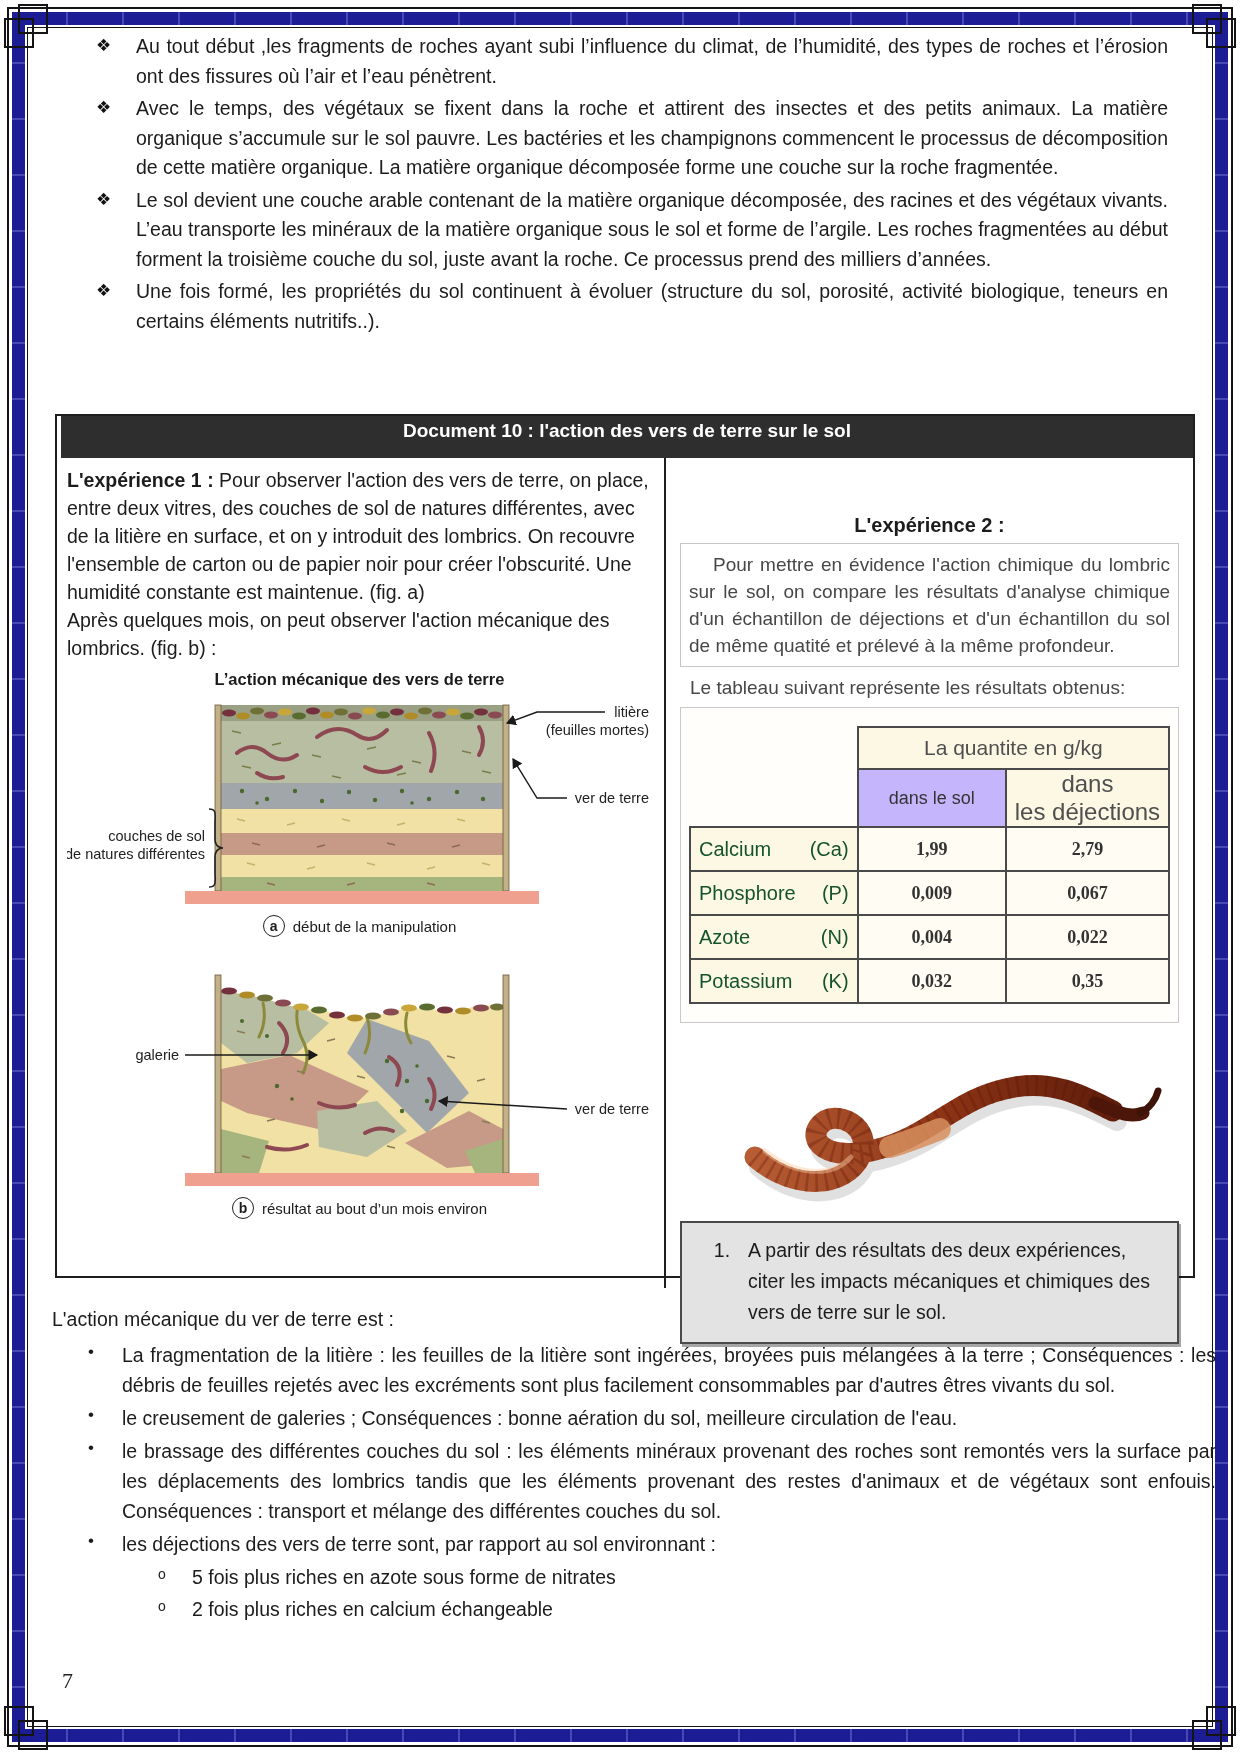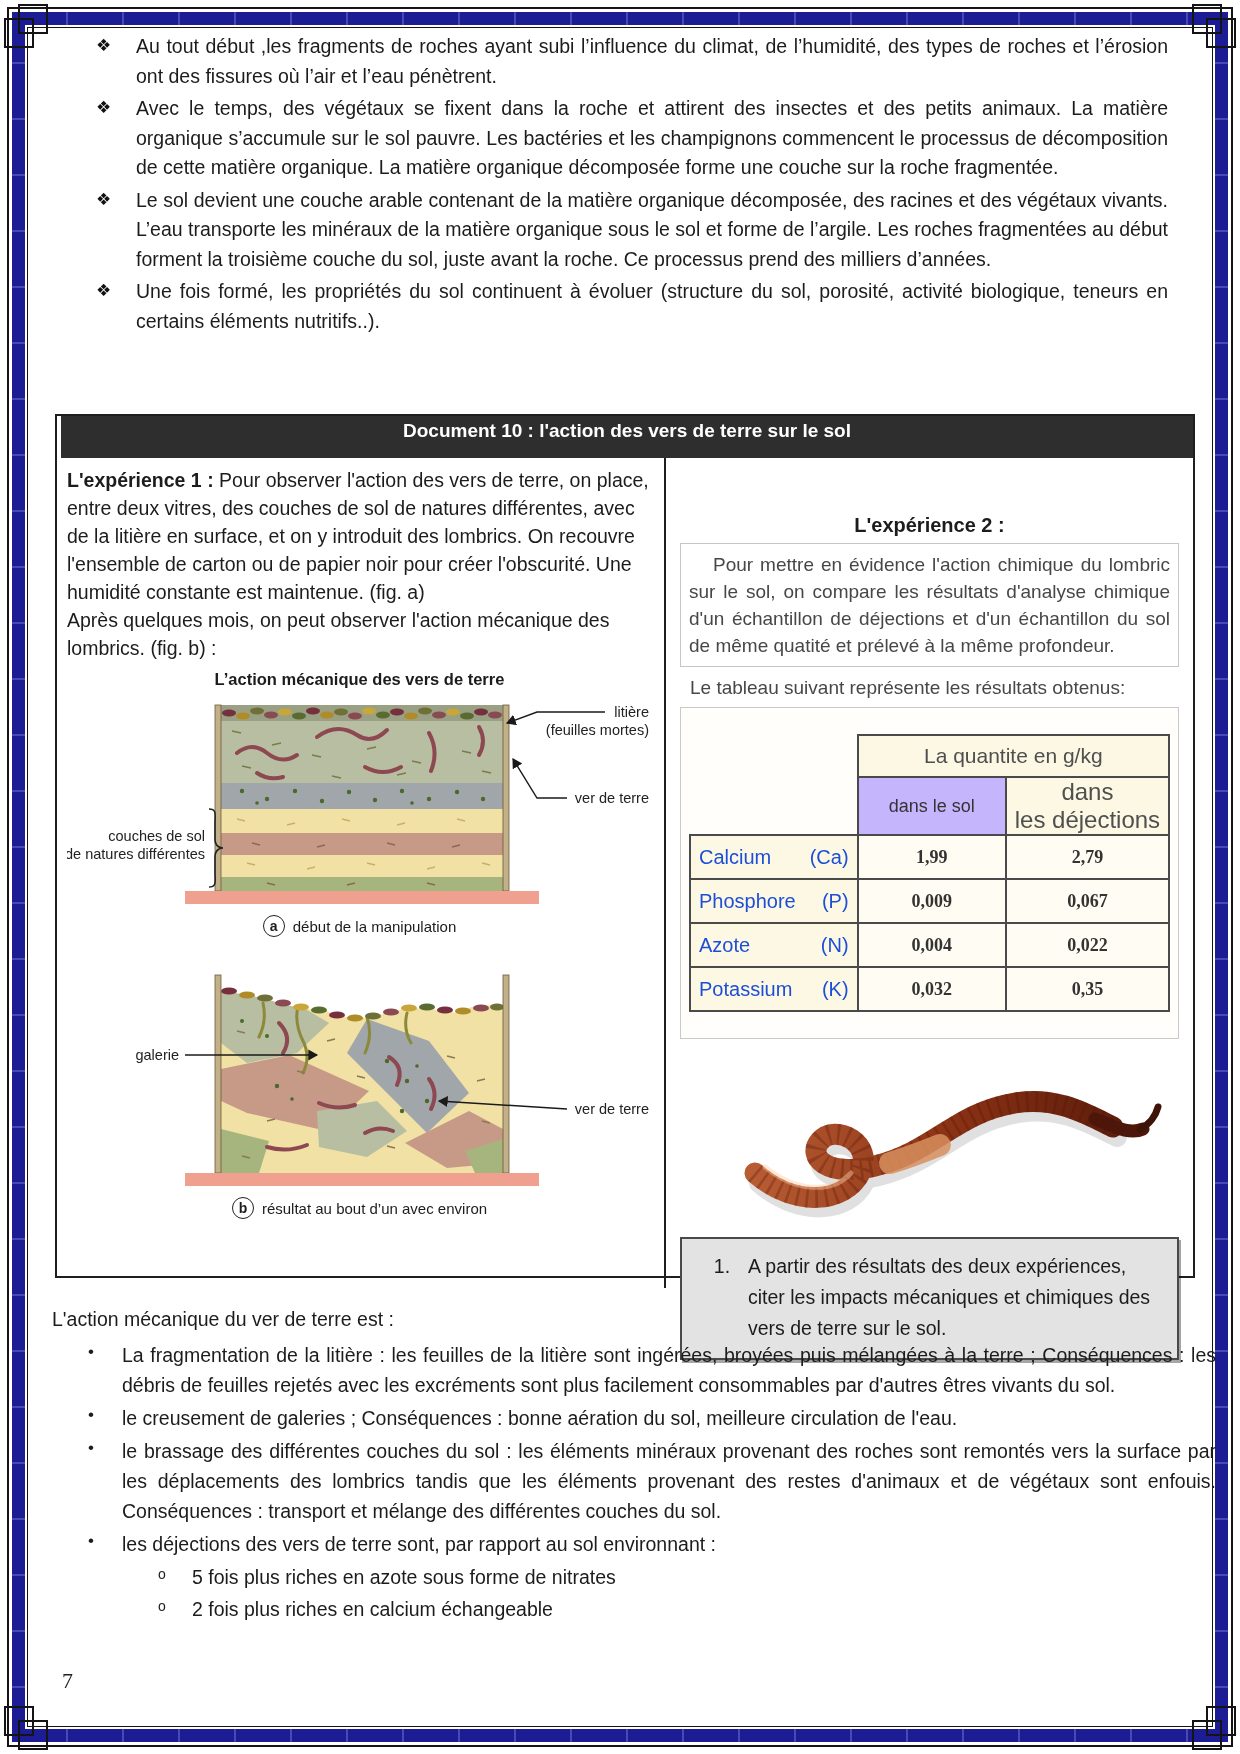--- a/index.html
+++ b/index.html
@@ -48,27 +48,27 @@
   .figsvg text { font-family:"Liberation Sans", sans-serif; fill:#222; }
   .figb-wrap { margin-top:24px; }
 
   
   .exp2-title { margin-top:56px; text-align:center; font-weight:bold; font-size:20px; }
   .scan-text { color:#474747; }
   .para-box { margin-top:6px; border:1px solid #c6c6c6; padding:7px 8px;
               font-size:19px; line-height:27px; text-align:justify; text-indent:24px; }
   .table-intro { margin:10px 0 0 10px; font-size:19px; }
   .scan-box { margin-top:8px; border:1px solid #c9c9c9; padding:10px 8px; background:#fffefb; }
-  table.chem { border-collapse:collapse; margin:16px auto;border-radius:32px; }
+  table.chem { border-collapse:collapse; margin:8px auto;border-radius:32px; }
   table.chem td { border:2px solid #4a4a4a; }
   td.corner-empty { border:none !important; background:#fffefb; }
   .th-span { width:314px; height:42px; text-align:center; font-size:21px; color:#4f4f4f;
              background:#fcf8e3; }
   .th-col { height:52px; text-align:center; font-size:24px; color:#4f4f4f; background:#fcf8e3; }
-  .row-label { width:168px; height:44px; background:#fcf8e3; color:#1d4ed8; font-size:20px;
+  .row-label { width:168px; height:44px; background:#fcf8e3; color:#14532d; font-size:20px;
                padding:0 8px; }
   .row-label .rl-inner { display:flex; justify-content:space-between; }
   .val { width:150px; text-align:center; font-family:"Liberation Serif", serif;
          font-weight:bold; font-size:18px; color:#333; background:#fffdf3; }
   .val2 { width:164px; }
 
   .worm-wrap { margin-top:12px; text-align:center; }
 
   .question-box { margin-top:14px; border:2px solid #4a4a4a; background:#e3e3e3;
                   box-shadow:2px 3px 0 rgba(0,0,0,0.35); padding:12px 14px 14px 14px;
@@ -295,21 +295,21 @@
             <rect x="436" y="14" width="6" height="198" fill="#c2b089" stroke="#6b5b3a" stroke-width="0.8"></rect>
             <rect x="118" y="212" width="354" height="13" fill="#f0a08e"></rect>
           </g>
           <text x="112" y="99" text-anchor="end" font-size="14.5">galerie</text>
           <path d="M118,94 L250,94" stroke="#1a1a1a" stroke-width="1.4" fill="none" marker-end="url(#arrB)"></path>
           <text x="582" y="153" text-anchor="end" font-size="14.5">ver de terre</text>
           <path d="M500,148 L372,140" stroke="#1a1a1a" stroke-width="1.4" fill="none" marker-end="url(#arrB)"></path>
         </svg>
         <div class="fig-caption">
           <span class="cap-circle">b</span>
-          <span>résultat au bout d’un avec environ</span>
+          <span>résultat au bout d’un mois environ</span>
         </div>
         </div>
       </div>
 
       <div class="col-right">
         <div class="exp2-title">L'expérience 2 :</div>
         <div class="para-box scan-text">Pour mettre en évidence l'action chimique du lombric sur le sol, on compare les résultats d'analyse chimique d'un échantillon de déjections et d'un échantillon du sol de même quatité et prélevé à la même profondeur.</div>
         <div class="table-intro scan-text">Le tableau suivant représente les résultats obtenus:</div>
 
         <div class="scan-box">

